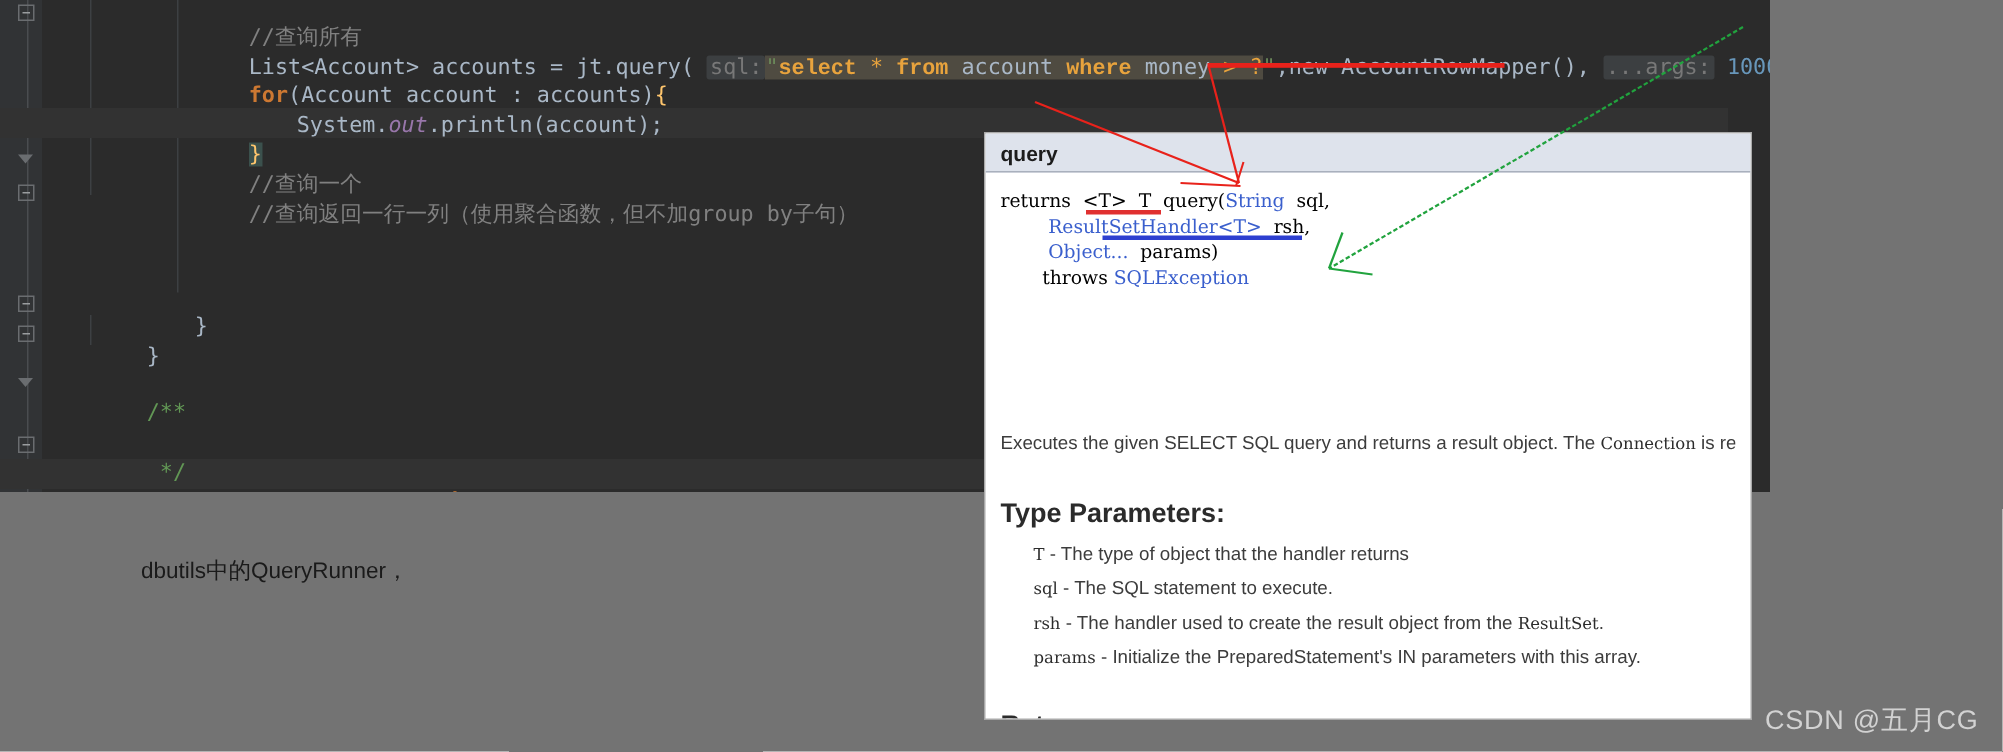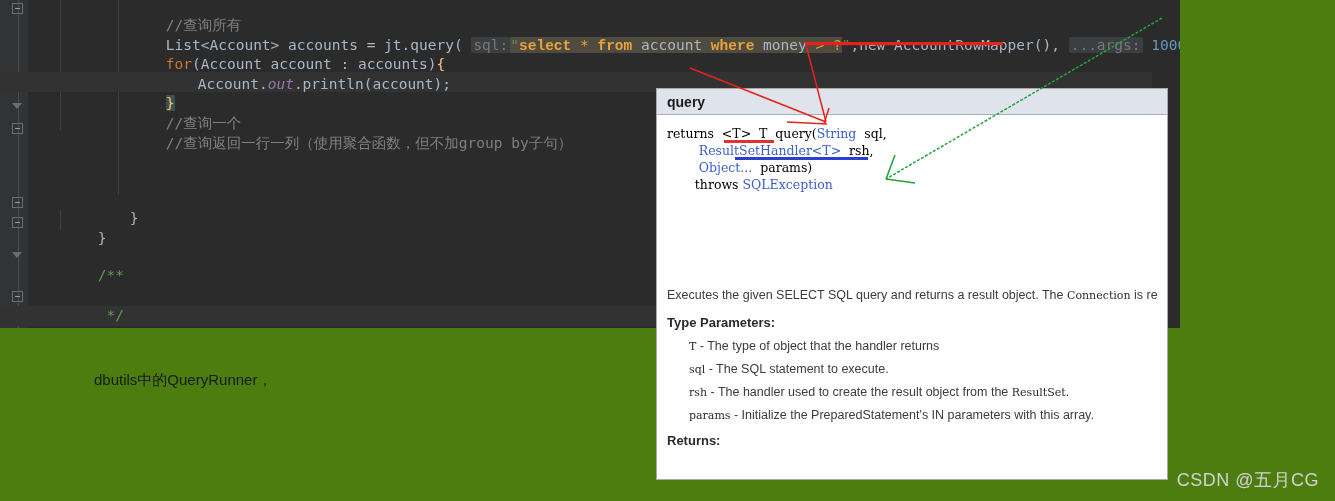--- a/index.html
+++ b/index.html
@@ -3,21 +3,21 @@
 <meta charset="utf-8">
 <style>
   html, body {
     margin: 0; padding: 0;
     width: 1335px; height: 501px;
     background: #ffffff;
     overflow: hidden;
   }
   body { font-family: "Liberation Sans", sans-serif; }
 
-  #root { position: relative; width: 1335px; height: 501px; background: #4d7c0f; }
+  #root { position: relative; width: 1335px; height: 501px; background: #737373; }
 
   
   .editor {
     position: absolute;
     left: 0; top: 0;
     width: 1180px; height: 328px;
     background: #2b2b2b;
     overflow: hidden;
   }
   .editor-gutter {
@@ -43,21 +43,21 @@
     white-space: pre;
     color: #a9b7c6;
   }
   .ln { position: absolute; left: 0; white-space: pre; }
   .ln-hl {
     position: absolute; left: 0; width: 1152px;
     background: #323232;
   }
 
   
-  .t-kw      { color: #cc7832; }
+  .t-kw      { color: #cc7832; font-weight: bold; }
   .t-txt     { color: #a9b7c6; }
   .t-cmt     { color: #808080; }
   .t-jdoc    { color: #629755; }
   .t-jdoc-i  { color: #629755; font-style: italic; }
   .t-num     { color: #6897bb; }
   .t-field   { color: #9876aa; font-style: italic; }
   .t-brace   { color: #ffc66d; }
   .t-brace-hl{ color: #ffc66d; background: #3b514d; }
   .t-hint    { color: #787878; background: #3c3f41; border-radius: 2px; padding: 0 2px; }
   .sqlwrap   { background: #4f4b41; }
@@ -133,24 +133,24 @@
   .doc-text {
     font-family: "Liberation Sans", sans-serif;
     font-size: 12.5px;
     line-height: 17px;
     color: #3c3c3c;
     white-space: nowrap;
     overflow: hidden;
   }
   .doc-h {
     font-family: "Liberation Sans", sans-serif;
-    font-size: 13px;
+    font-size: 18px;
     font-weight: bold;
     color: #2b2b2b;
-    margin-top: 11px;
+    margin-top: 28px;
     margin-bottom: 2px;
   }
   .doc-item {
     font-family: "Liberation Sans", sans-serif;
     font-size: 12.5px;
     color: #3c3c3c;
     margin-top: 9px;
     margin-left: 22px;
     white-space: nowrap;
   }
@@ -242,21 +242,21 @@
         <span class="t-txt">List&lt;Account&gt; accounts = jt.query(</span><span> </span><span class="t-hint">sql:</span><span class="sqlwrap"><span class="t-quote">"</span><span class="t-sqlkw">select</span><span class="t-sqlid"> </span><span class="t-sqlop">*</span><span class="t-sqlid"> </span><span class="t-sqlkw">from</span><span class="t-sqlid"> account </span><span class="t-sqlkw">where</span><span class="t-sqlid"> money </span><span class="t-sqlop">&gt;</span><span class="t-sqlid"> </span><span class="t-sqlop">?</span></span><span class="t-quote">"</span><span class="t-txt">,new AccountRowMapper(), </span><span class="t-hint">...args:</span><span> </span><span class="t-num">1000f</span>
       </div>
 
       
       <div class="ln" style="top:35px; left:68px;">
         <span class="t-kw">for</span><span class="t-txt">(Account account : accounts)</span><span class="t-brace">{</span>
       </div>
 
       
       <div class="ln" style="top:55px; left:100px;">
-        <span class="t-txt">Account.</span><span class="t-field">out</span><span class="t-txt">.println(account);</span>
+        <span class="t-txt">System.</span><span class="t-field">out</span><span class="t-txt">.println(account);</span>
       </div>
 
       
       <div class="ln" style="top:74px; left:68px;">
         <span class="t-brace-hl">}</span>
       </div>
 
       
       <div class="ln" style="top:94px; left:68px;text-align:right;">
         <span class="t-cmt">//查询一个</span>

